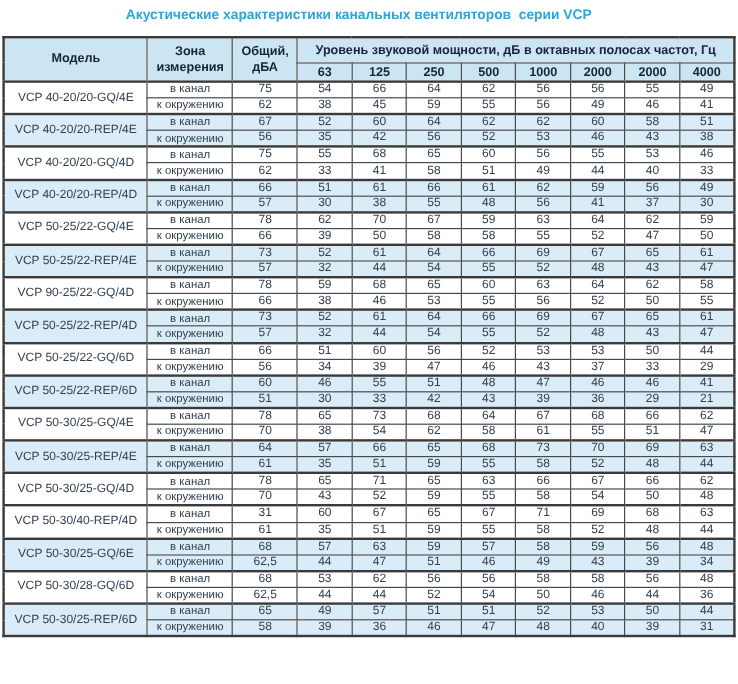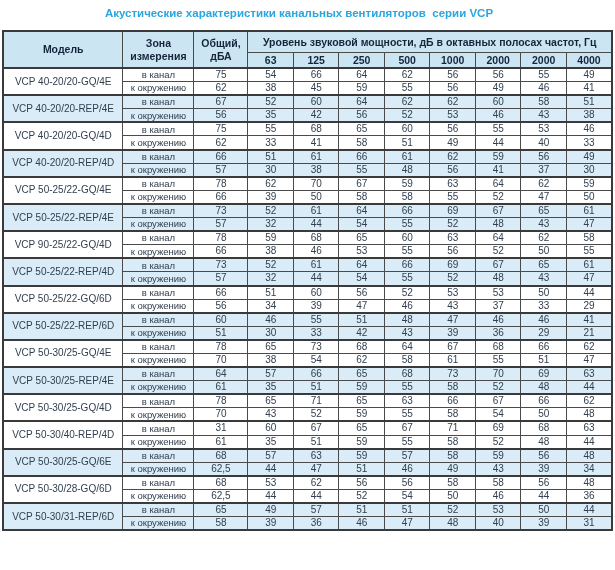--- a/index.html
+++ b/index.html
@@ -503,21 +503,21 @@
         <td>44</td>
         <td>44</td>
         <td>52</td>
         <td>54</td>
         <td>50</td>
         <td>46</td>
         <td>44</td>
         <td>36</td>
       </tr>
       <tr class="shaded group-start">
-        <td rowspan="2" class="model">VCP 50-30/31-REP/6D</td>
+        <td rowspan="2" class="model">VCP 50-30/25-REP/6D</td>
         <td class="zone">в канал</td>
         <td>65</td>
         <td>49</td>
         <td>57</td>
         <td>51</td>
         <td>51</td>
         <td>52</td>
         <td>53</td>
         <td>50</td>
         <td>44</td>

